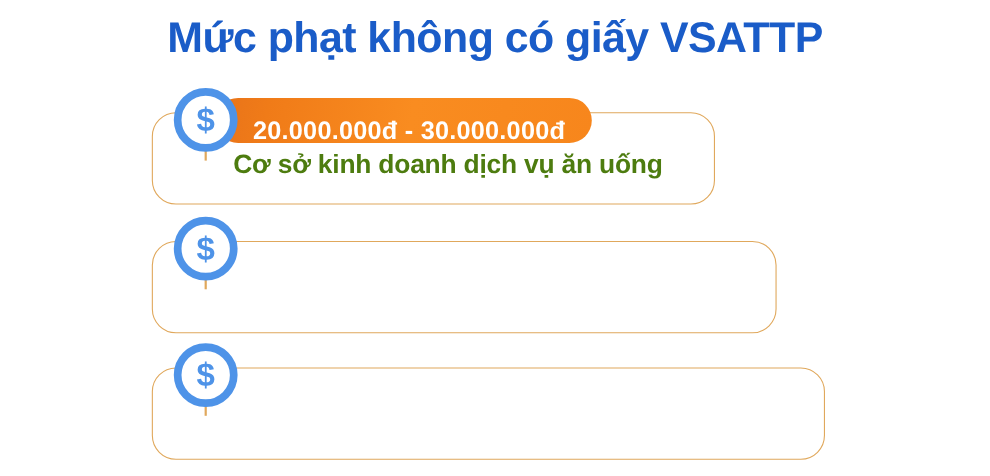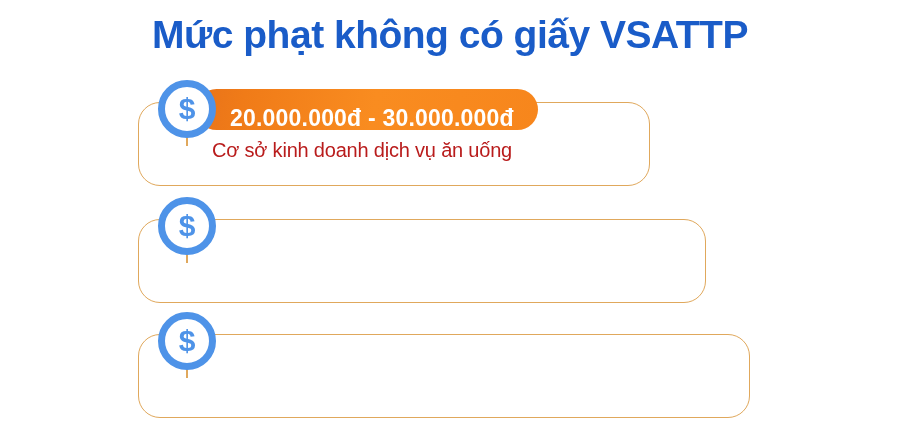--- a/index.html
+++ b/index.html
@@ -86,24 +86,24 @@
     letter-spacing: 0.2px;
     white-space: nowrap;
     font-stretch: condensed;
   }
 
   
   .desc {
     position: absolute;
     left: 212px;
     top: 56px;
-    font-size: 20px;
+    font-size: 24px;
     line-height: 28px;
-    font-weight: normal;
-    color: #b91c1c;
+    font-weight: bold;
+    color: #4d7c0f;
     white-space: nowrap;
     letter-spacing: -0.2px;
     font-stretch: condensed;
     z-index: 2;
   }
 
   
   .coin {
     position: absolute;
     left: 158px;

